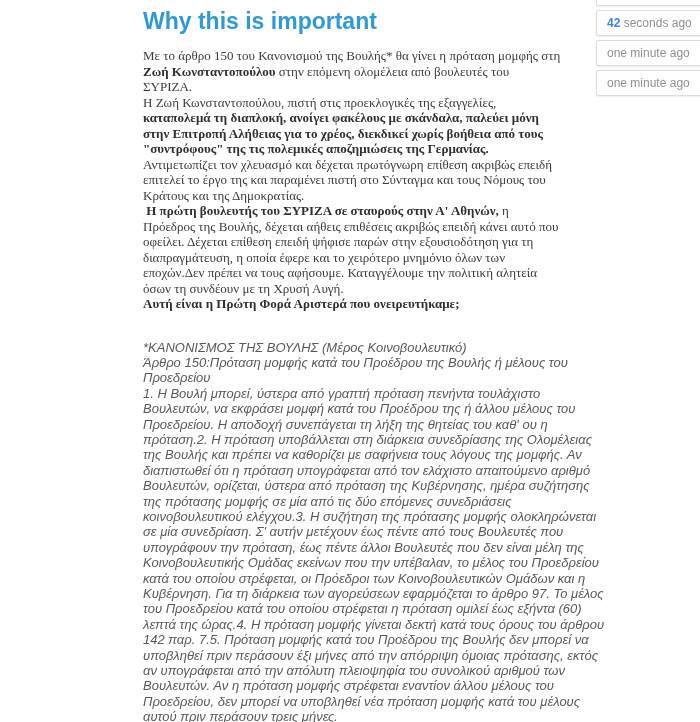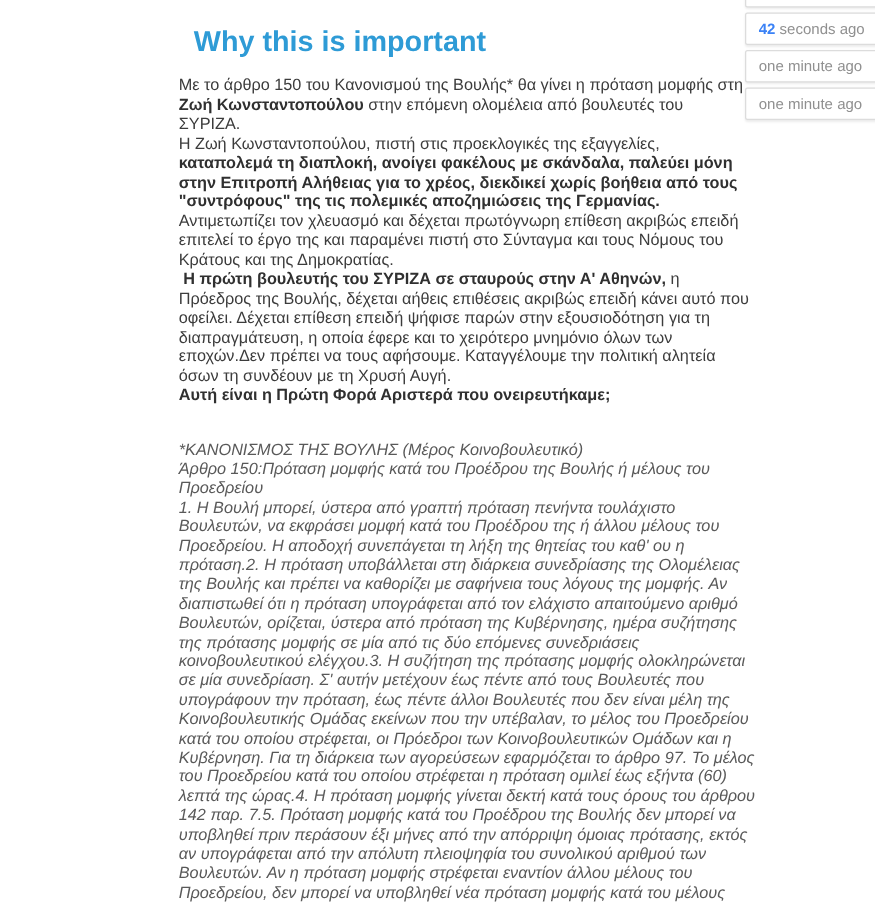--- a/index.html
+++ b/index.html
@@ -9,33 +9,34 @@
     font-family:"Liberation Sans", sans-serif;
     overflow:hidden;
     position:relative;
   }
   .content {
     position:absolute;
     left:143px; top:8px;
     width:470px;
   }
   .page-title {
-    margin:12px;
+    margin:0;
     font-size:23px;
     line-height:27px;
     font-weight:bold;
     color:#2e9bd6;
     letter-spacing:0;
   }
   .body-text {
     margin-top:13px;
     width:462px;
     font-size:13px;
     line-height:15.5px;
     color:#3c3c3c;
+    font-family:Liberation Serif, serif;
   }
   .body-text .b { font-weight:bold; color:#303030; }
   .regulation {
     margin-top:28px;
     width:470px;
     font-size:13px;
     line-height:15.4px;
     font-style:italic;
     color:#595959;
   }

